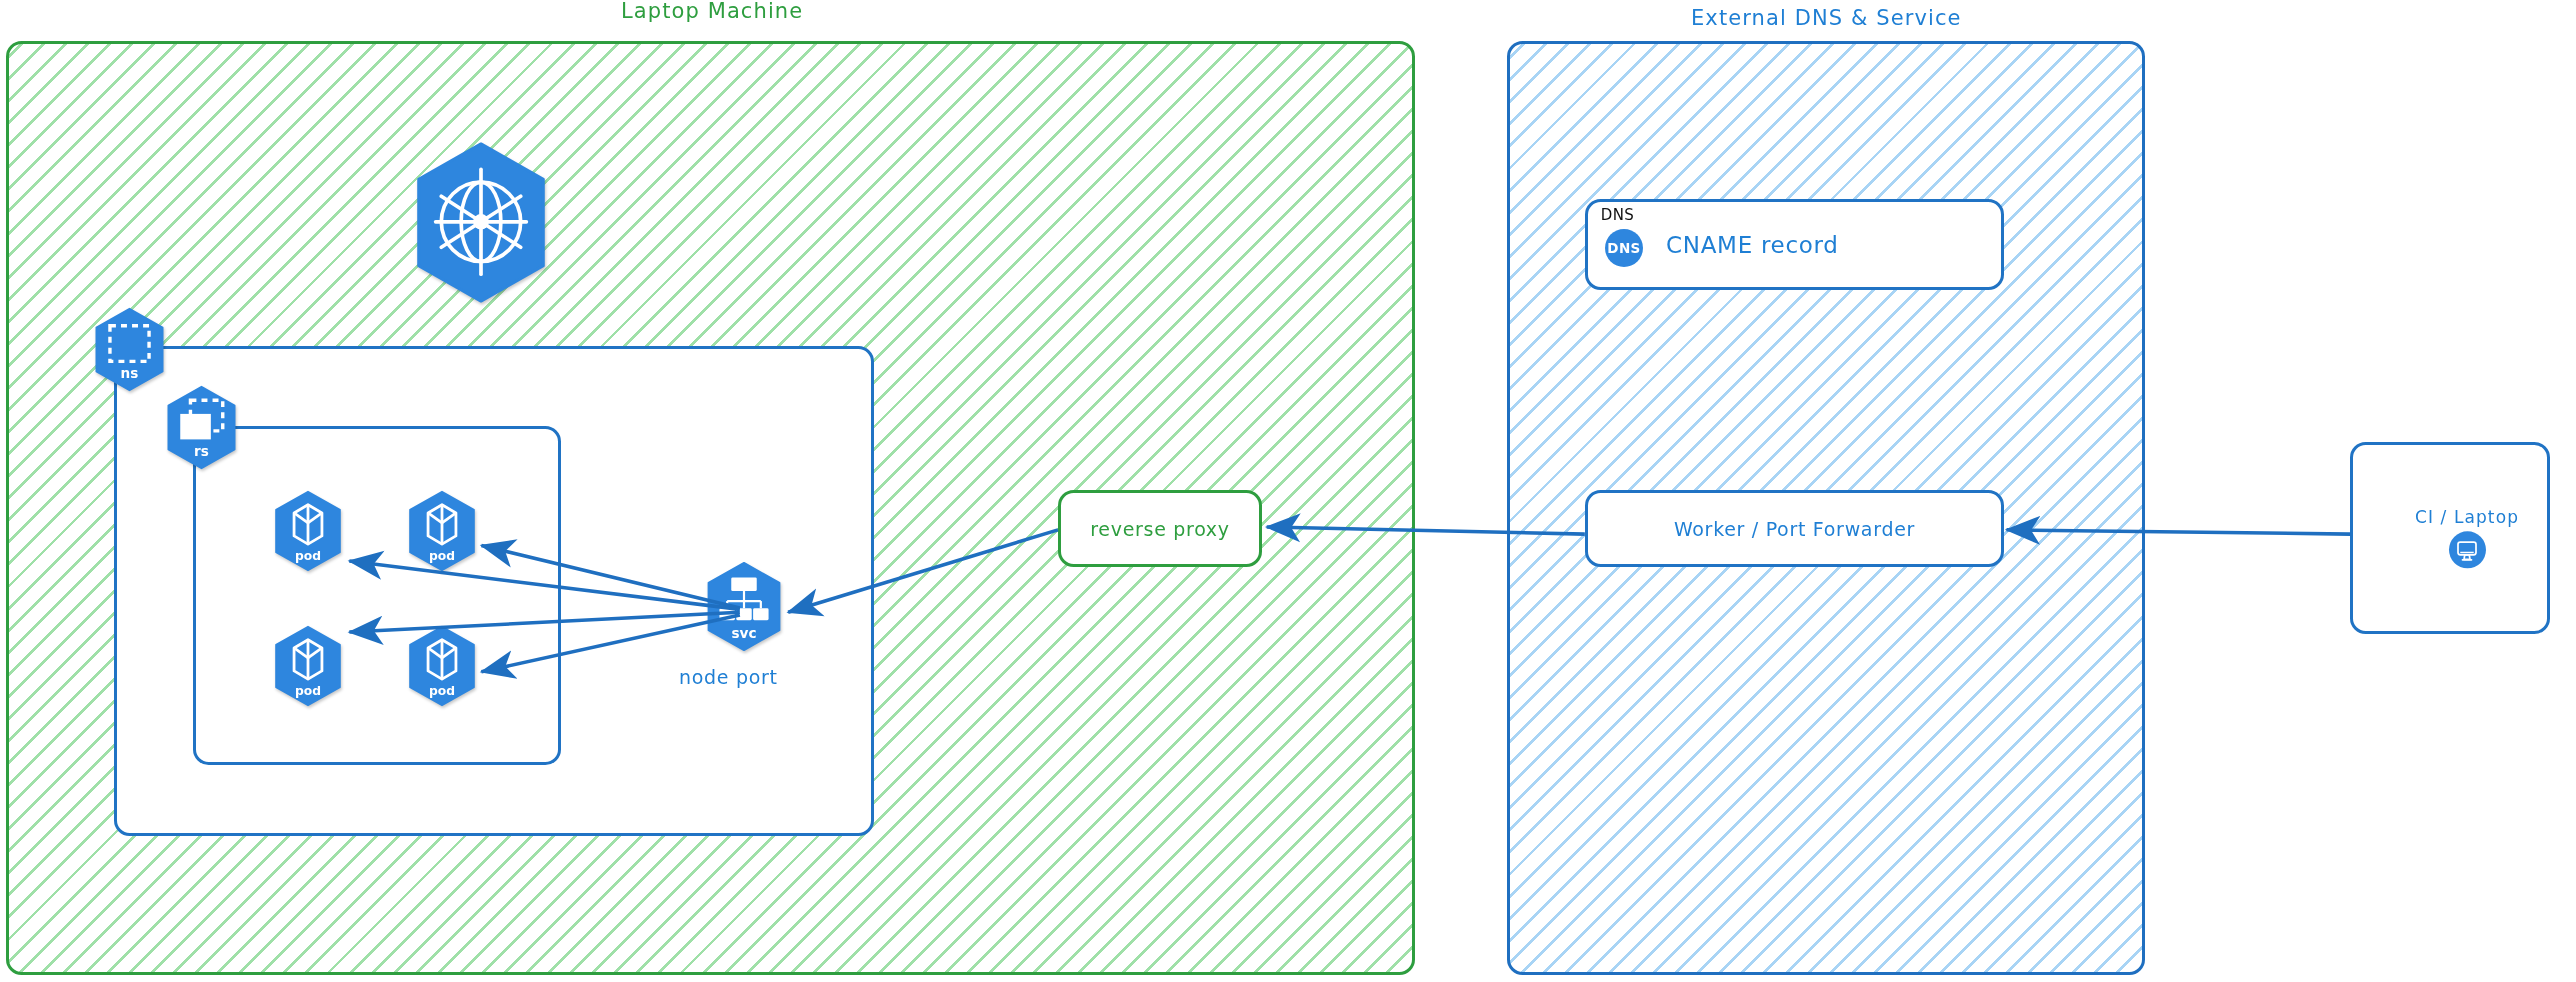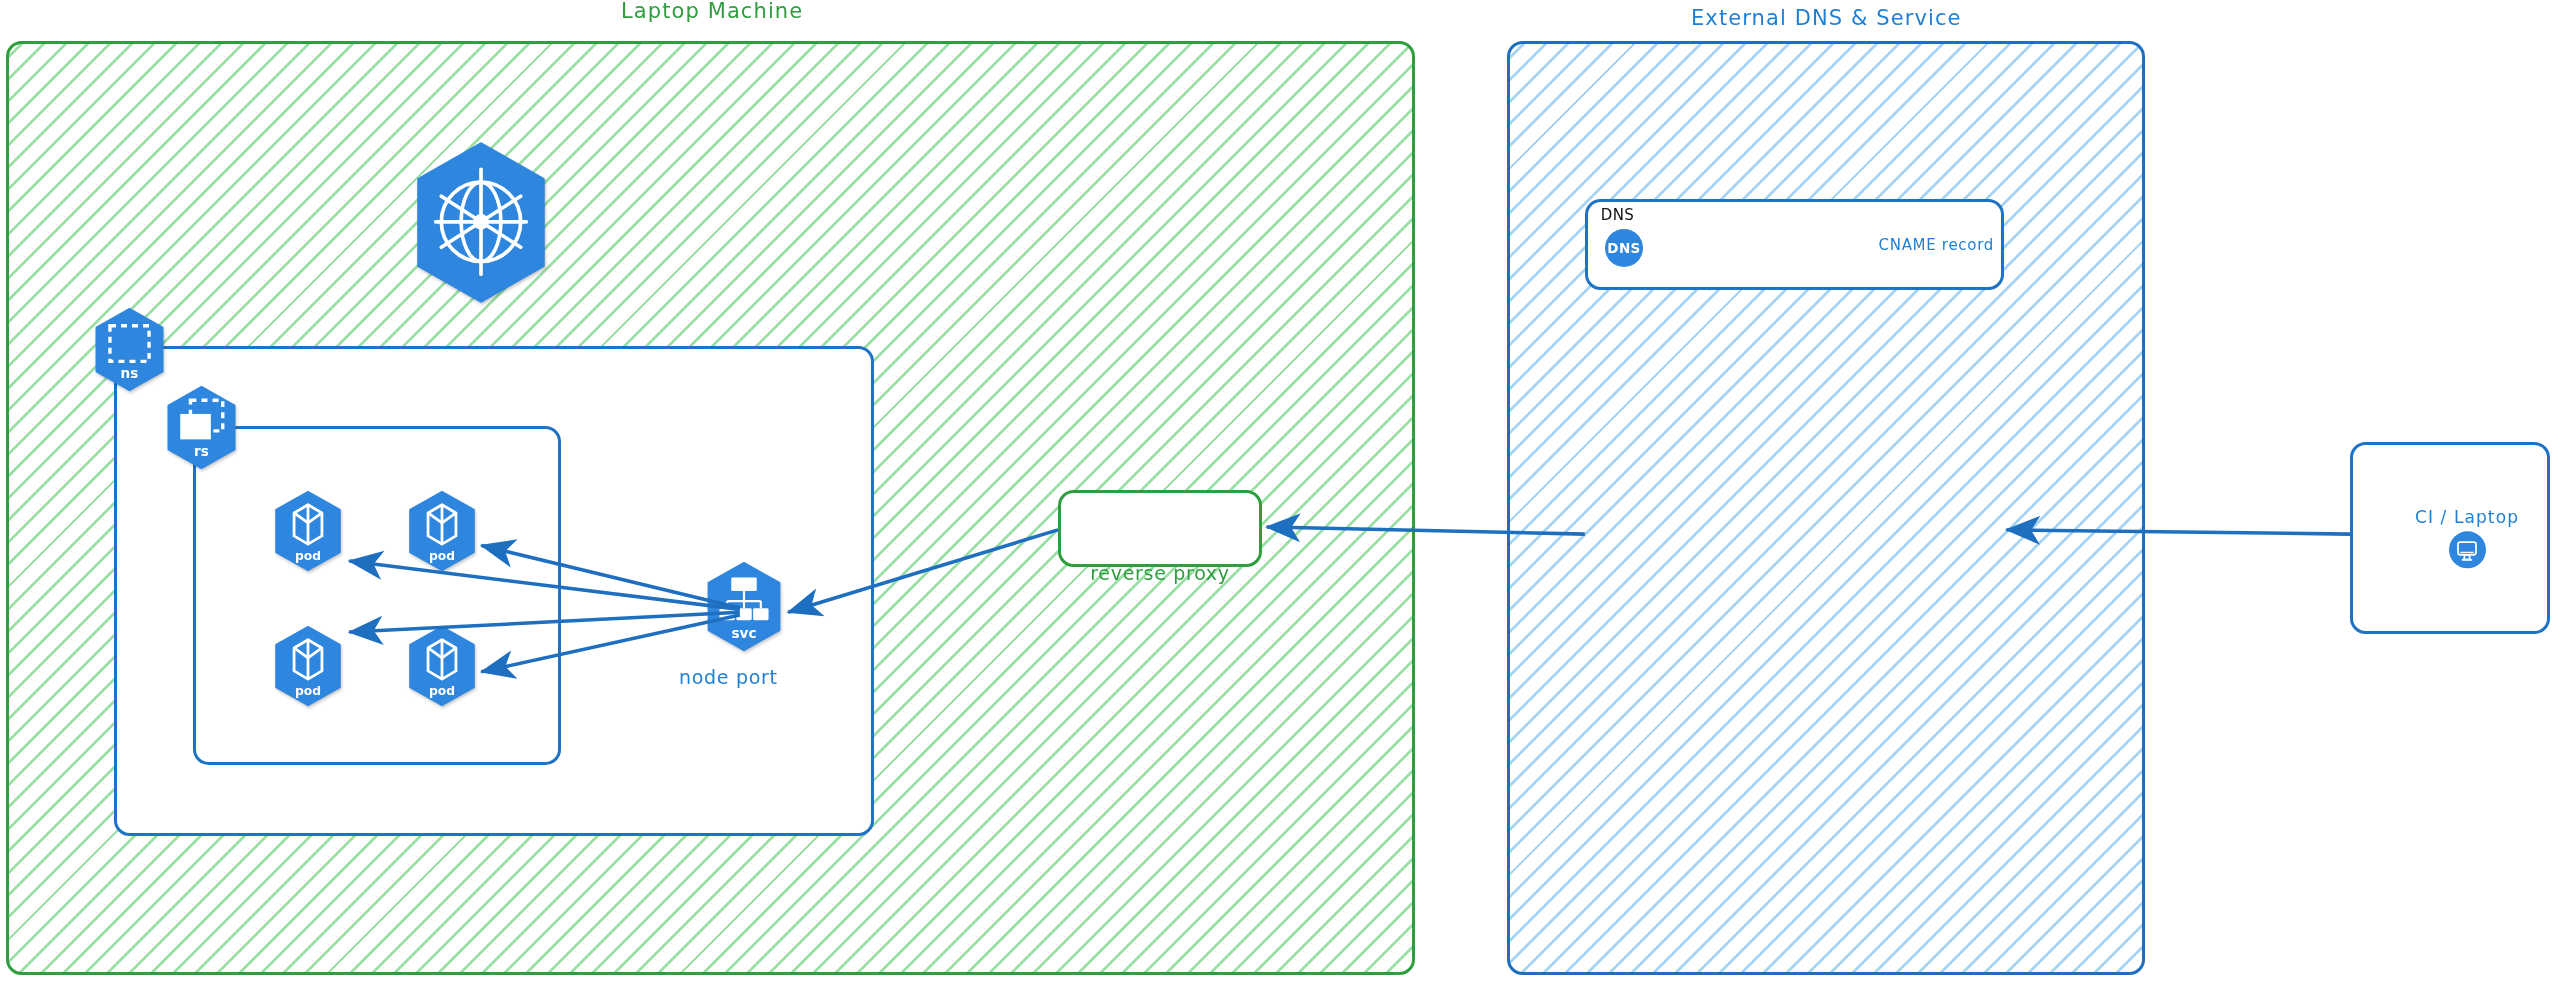--- a/index.html
+++ b/index.html
@@ -63,21 +63,21 @@
     position:absolute;
     left:0;right:0;
     top:50%;
     transform:translateY(-50%);
     text-align:center;
     font-size:19px;
     letter-spacing:0.7px;
     white-space:nowrap;
   }
   .lbl-blue{color:#1f7fd4;}
-  .lbl-green{color:#2e9e3f;margin-top:44px;}
+  .lbl-green{color:#2e9e3f;}
 
   
   .dns-card{
     position:absolute;
     box-sizing:border-box;
     border:3.6px solid #2073c4;
     border-radius:15.6px;
     background:#ffffff;
     padding-left:23px;
   }
@@ -104,22 +104,22 @@
     align-items:center;
     justify-content:center;
     letter-spacing:0.4px;
   }
   .dns-text{
     position:absolute;
     left:78px;
     right:7px;
     top:50%;
     transform:translateY(-50%);
-    text-align:right;
-    font-size:15px;
+    text-align:left;
+    font-size:23px;
     color:#1f7fd4;
     letter-spacing:0.7px;
   }
 
   
   .ci-inner{
     position:absolute;
     left:0;right:0;
     top:50%;
     transform:translateY(-50%);
@@ -297,20 +297,23 @@
   <div class="group-title title-blue" style="left:1691px;top:-1.4px;">External DNS &amp; Service</div>
 
   <div class="panel panel-ext" style="left:1507px;top:41px;width:638px;height:934px;"></div>
 
   <div class="dns-card" style="left:1585px;top:199px;width:419px;height:91px;">
     <div class="dns-kind">DNS</div>
     <div class="dns-badge">DNS</div>
     <div class="dns-text">CNAME record</div>
   </div>
 
+  <div class="box box-blue" style="left:1585px;top:490px;width:419px;height:77px;">
+    <div class="box-label lbl-blue">Worker / Port Forwarder</div>
+  </div>
 
   <div class="box box-blue" style="left:2350px;top:442px;width:200px;height:192px;">
     <div class="ci-inner">
       <div class="ci-title">CI / Laptop</div>
       <div class="ci-icon">
         <svg width="24" height="24" viewBox="0 0 32 32">
           <rect x="4" y="5" width="24" height="17" rx="3" fill="none" stroke="#ffffff" stroke-width="2.3"></rect>
           <line x1="7" y1="19" x2="25" y2="19" stroke="#ffffff" stroke-width="2"></line>
           <path d="M13 22 L12 28 L20 28 L19 22 Z" fill="none" stroke="#ffffff" stroke-width="2.3" stroke-linejoin="round"></path>
           <line x1="10" y1="28.6" x2="22" y2="28.6" stroke="#ffffff" stroke-width="2.3" stroke-linecap="round"></line>

